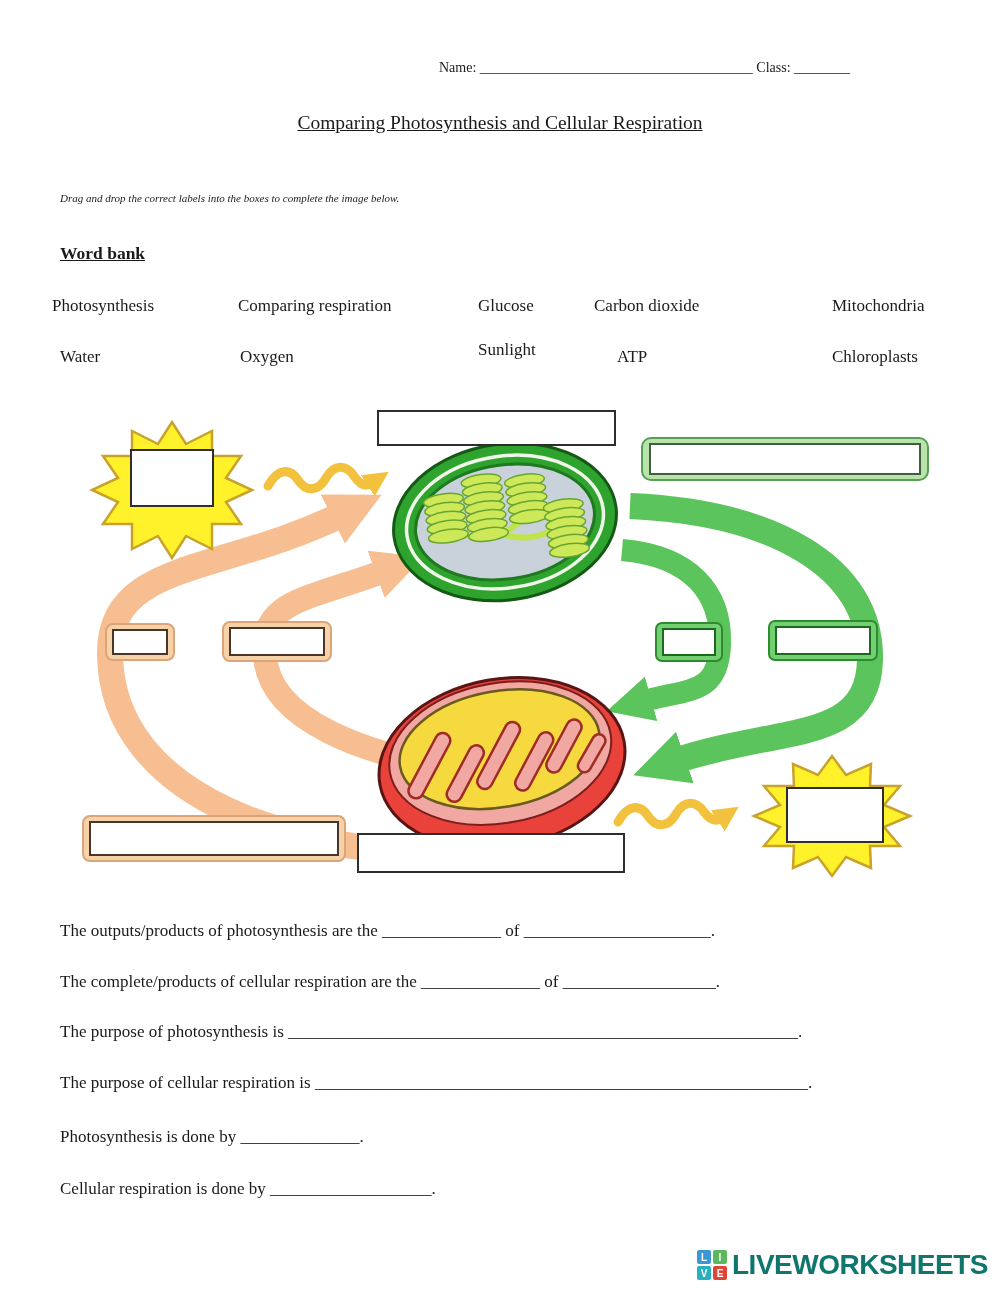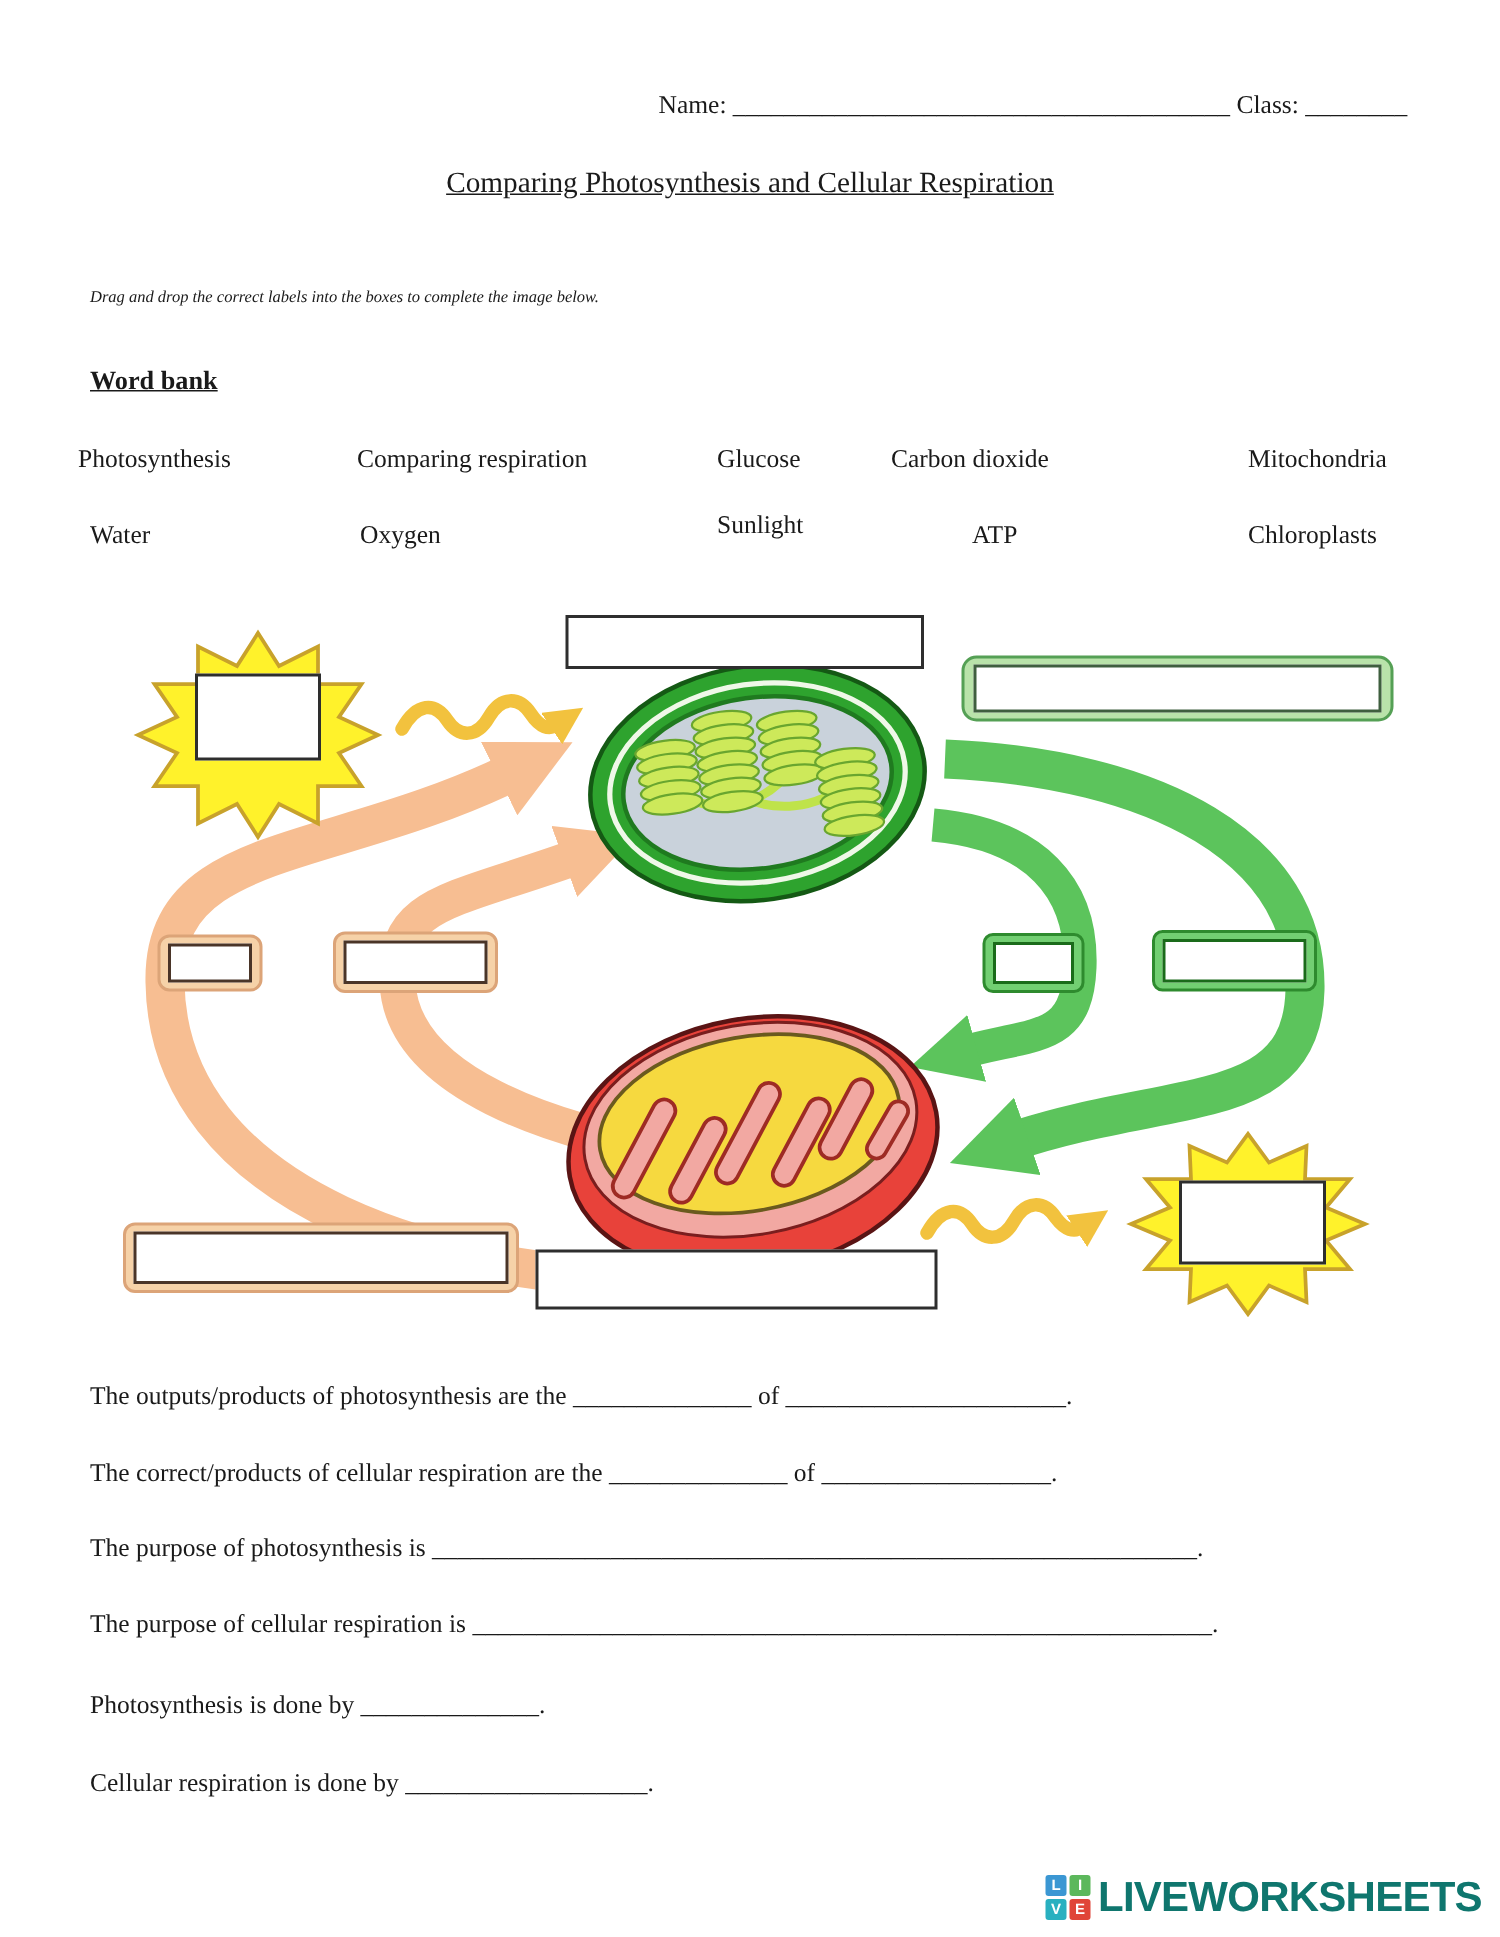--- a/index.html
+++ b/index.html
@@ -1,21 +1,21 @@
 <!DOCTYPE html>
 <html><head>
 <meta charset="utf-8">
 <style>
   html,body{margin:0;padding:0;}
   body{
     width:1000px;height:1291px;position:relative;background:#ffffff;
     font-family:"Liberation Serif", serif;color:#1a1a1a;overflow:hidden;
   }
   .abs{position:absolute;}
-  .header-line{top:60px;left:439px;font-size:17px;white-space:nowrap;}
+  .header-line{top:60px;left:439px;font-size:14px;white-space:nowrap;}
   .page-title{top:112px;left:0;right:0;text-align:center;font-size:19.5px;font-weight:normal;text-decoration:underline;}
   .instruction{top:192px;left:60px;font-size:11px;font-style:italic;}
   .wordbank-heading{top:243px;left:60px;font-size:17.5px;font-weight:bold;text-decoration:underline;text-align:center;}
   .wb-item{font-size:17px;white-space:nowrap;cursor:grab;}
   .sentence{left:60px;font-size:17px;white-space:nowrap;}
   .diagram-svg{position:absolute;left:60px;top:400px;}
   .drop{position:absolute;box-sizing:border-box;background:#ffffff;}
   .drop-plain{border:2px solid #2e2e2e;}
   .drop-frame{position:absolute;box-sizing:border-box;display:flex;align-items:stretch;justify-content:stretch;}
   .drop-frame .inner{flex:1;background:#ffffff;box-sizing:border-box;}
@@ -49,21 +49,21 @@
 
 <div class="abs wordbank-heading">Word bank</div>
 <span class="abs wb-item" style="left:52px;top:296px">Photosynthesis</span>
 <span class="abs wb-item" style="left:238px;top:296px">Comparing respiration</span>
 <span class="abs wb-item" style="left:478px;top:296px">Glucose</span>
 <span class="abs wb-item" style="left:594px;top:296px">Carbon dioxide</span>
 <span class="abs wb-item" style="left:832px;top:296px">Mitochondria</span>
 <span class="abs wb-item" style="left:60px;top:347px">Water</span>
 <span class="abs wb-item" style="left:240px;top:347px">Oxygen</span>
 <span class="abs wb-item" style="left:478px;top:340px">Sunlight</span>
-<span class="abs wb-item" style="left:648px;top:347px">ATP</span>
+<span class="abs wb-item" style="left:617px;top:347px">ATP</span>
 <span class="abs wb-item" style="left:832px;top:347px">Chloroplasts</span>
 
 <svg class="diagram-svg" width="900" height="500" viewBox="60 400 900 500">
   <defs>
     <marker id="ah-peach" viewBox="0 0 10 10" refX="2.5" refY="5" markerWidth="2.1" markerHeight="2.1" orient="auto">
         <path d="M0 0 L10 5 L0 10 Z" fill="#F7BE92"></path>
       </marker>
     <marker id="ah-green" viewBox="0 0 10 10" refX="2.5" refY="5" markerWidth="2.1" markerHeight="2.1" orient="auto">
         <path d="M0 0 L10 5 L0 10 Z" fill="#5CC45C"></path>
       </marker>
@@ -154,21 +154,21 @@
 <div class="drop-frame frame-green" style="left:768px;top:620px;width:110px;height:41px;">
   <div class="inner"></div>
 </div>
 <div class="drop-frame frame-peach" style="left:82px;top:815px;width:264px;height:47px;">
   <div class="inner"></div>
 </div>
 <div class="drop drop-plain" style="left:357px;top:833px;width:268px;height:40px;"></div>
 <div class="drop drop-plain" style="left:786px;top:787px;width:98px;height:56px;"></div>
 
 <div class="abs sentence" style="top:921px">The outputs/products of photosynthesis are the ______________ of ______________________.</div>
-<div class="abs sentence" style="top:972px">The correct/products of cellular respiration are the ______________ of __________________.</div>
+<div class="abs sentence" style="top:972px">The complete/products of cellular respiration are the ______________ of __________________.</div>
 <div class="abs sentence" style="top:1022px">The purpose of photosynthesis is ____________________________________________________________.</div>
 <div class="abs sentence" style="top:1073px">The purpose of cellular respiration is __________________________________________________________.</div>
 <div class="abs sentence" style="top:1127px">Photosynthesis is done by ______________.</div>
 <div class="abs sentence" style="top:1179px">Cellular respiration is done by ___________________.</div>
 
 <div class="abs footer">
   <div class="logo-grid">
     <div class="logo-cell" style="background:#3B97D3">L</div>
     <div class="logo-cell" style="background:#5CB85C">I</div>
     <div class="logo-cell" style="background:#29B0C0">V</div>

